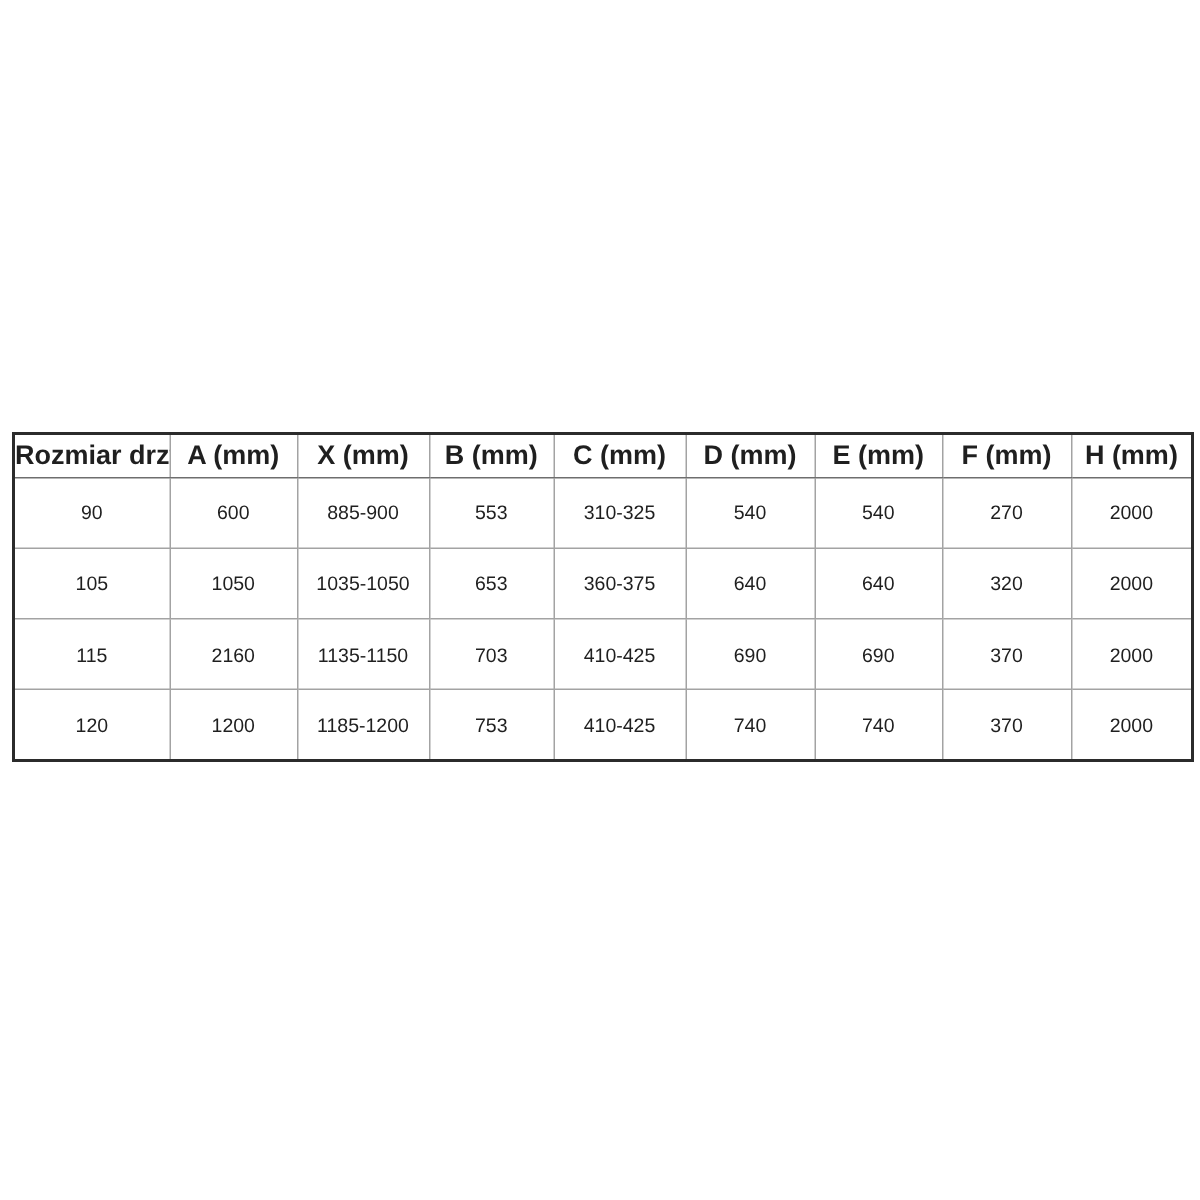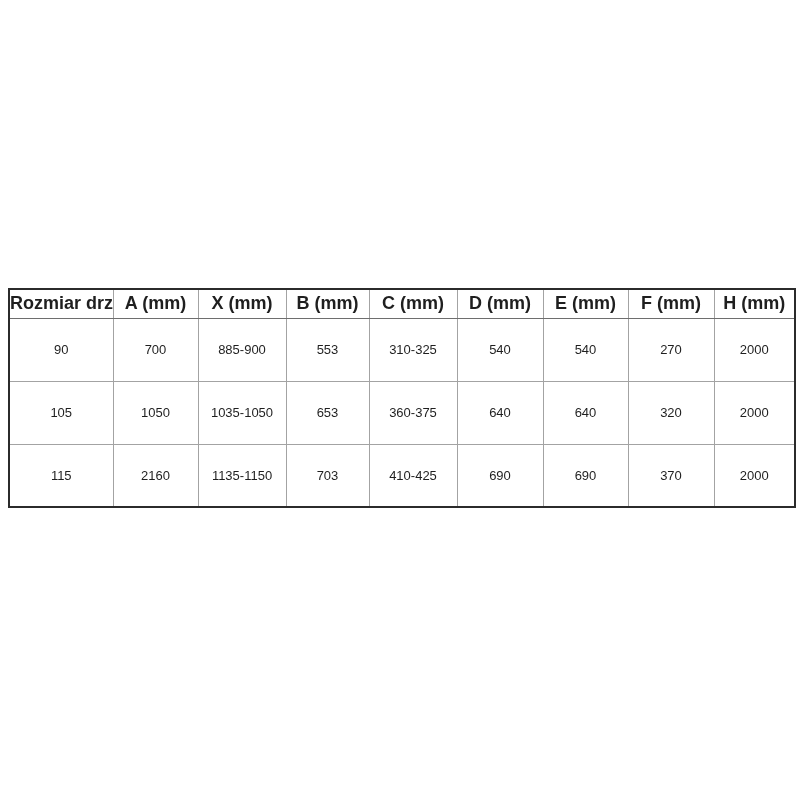--- a/index.html
+++ b/index.html
@@ -77,21 +77,21 @@
           <th>C (mm)</th>
           <th>D (mm)</th>
           <th>E (mm)</th>
           <th>F (mm)</th>
           <th>H (mm)</th>
         </tr>
     </thead>
     <tbody>
         <tr>
           <td>90</td>
-          <td>700</td>
+          <td>600</td>
           <td>885-900</td>
           <td>553</td>
           <td>310-325</td>
           <td>540</td>
           <td>540</td>
           <td>270</td>
           <td>2000</td>
         </tr>
         <tr>
           <td>105</td>
@@ -108,15 +108,26 @@
           <td>115</td>
           <td>2160</td>
           <td>1135-1150</td>
           <td>703</td>
           <td>410-425</td>
           <td>690</td>
           <td>690</td>
           <td>370</td>
           <td>2000</td>
         </tr>
+        <tr>
+          <td>120</td>
+          <td>1200</td>
+          <td>1185-1200</td>
+          <td>753</td>
+          <td>410-425</td>
+          <td>740</td>
+          <td>740</td>
+          <td>370</td>
+          <td>2000</td>
+        </tr>
       </tbody>
   </table>
 </div>
 
 </body></html>

